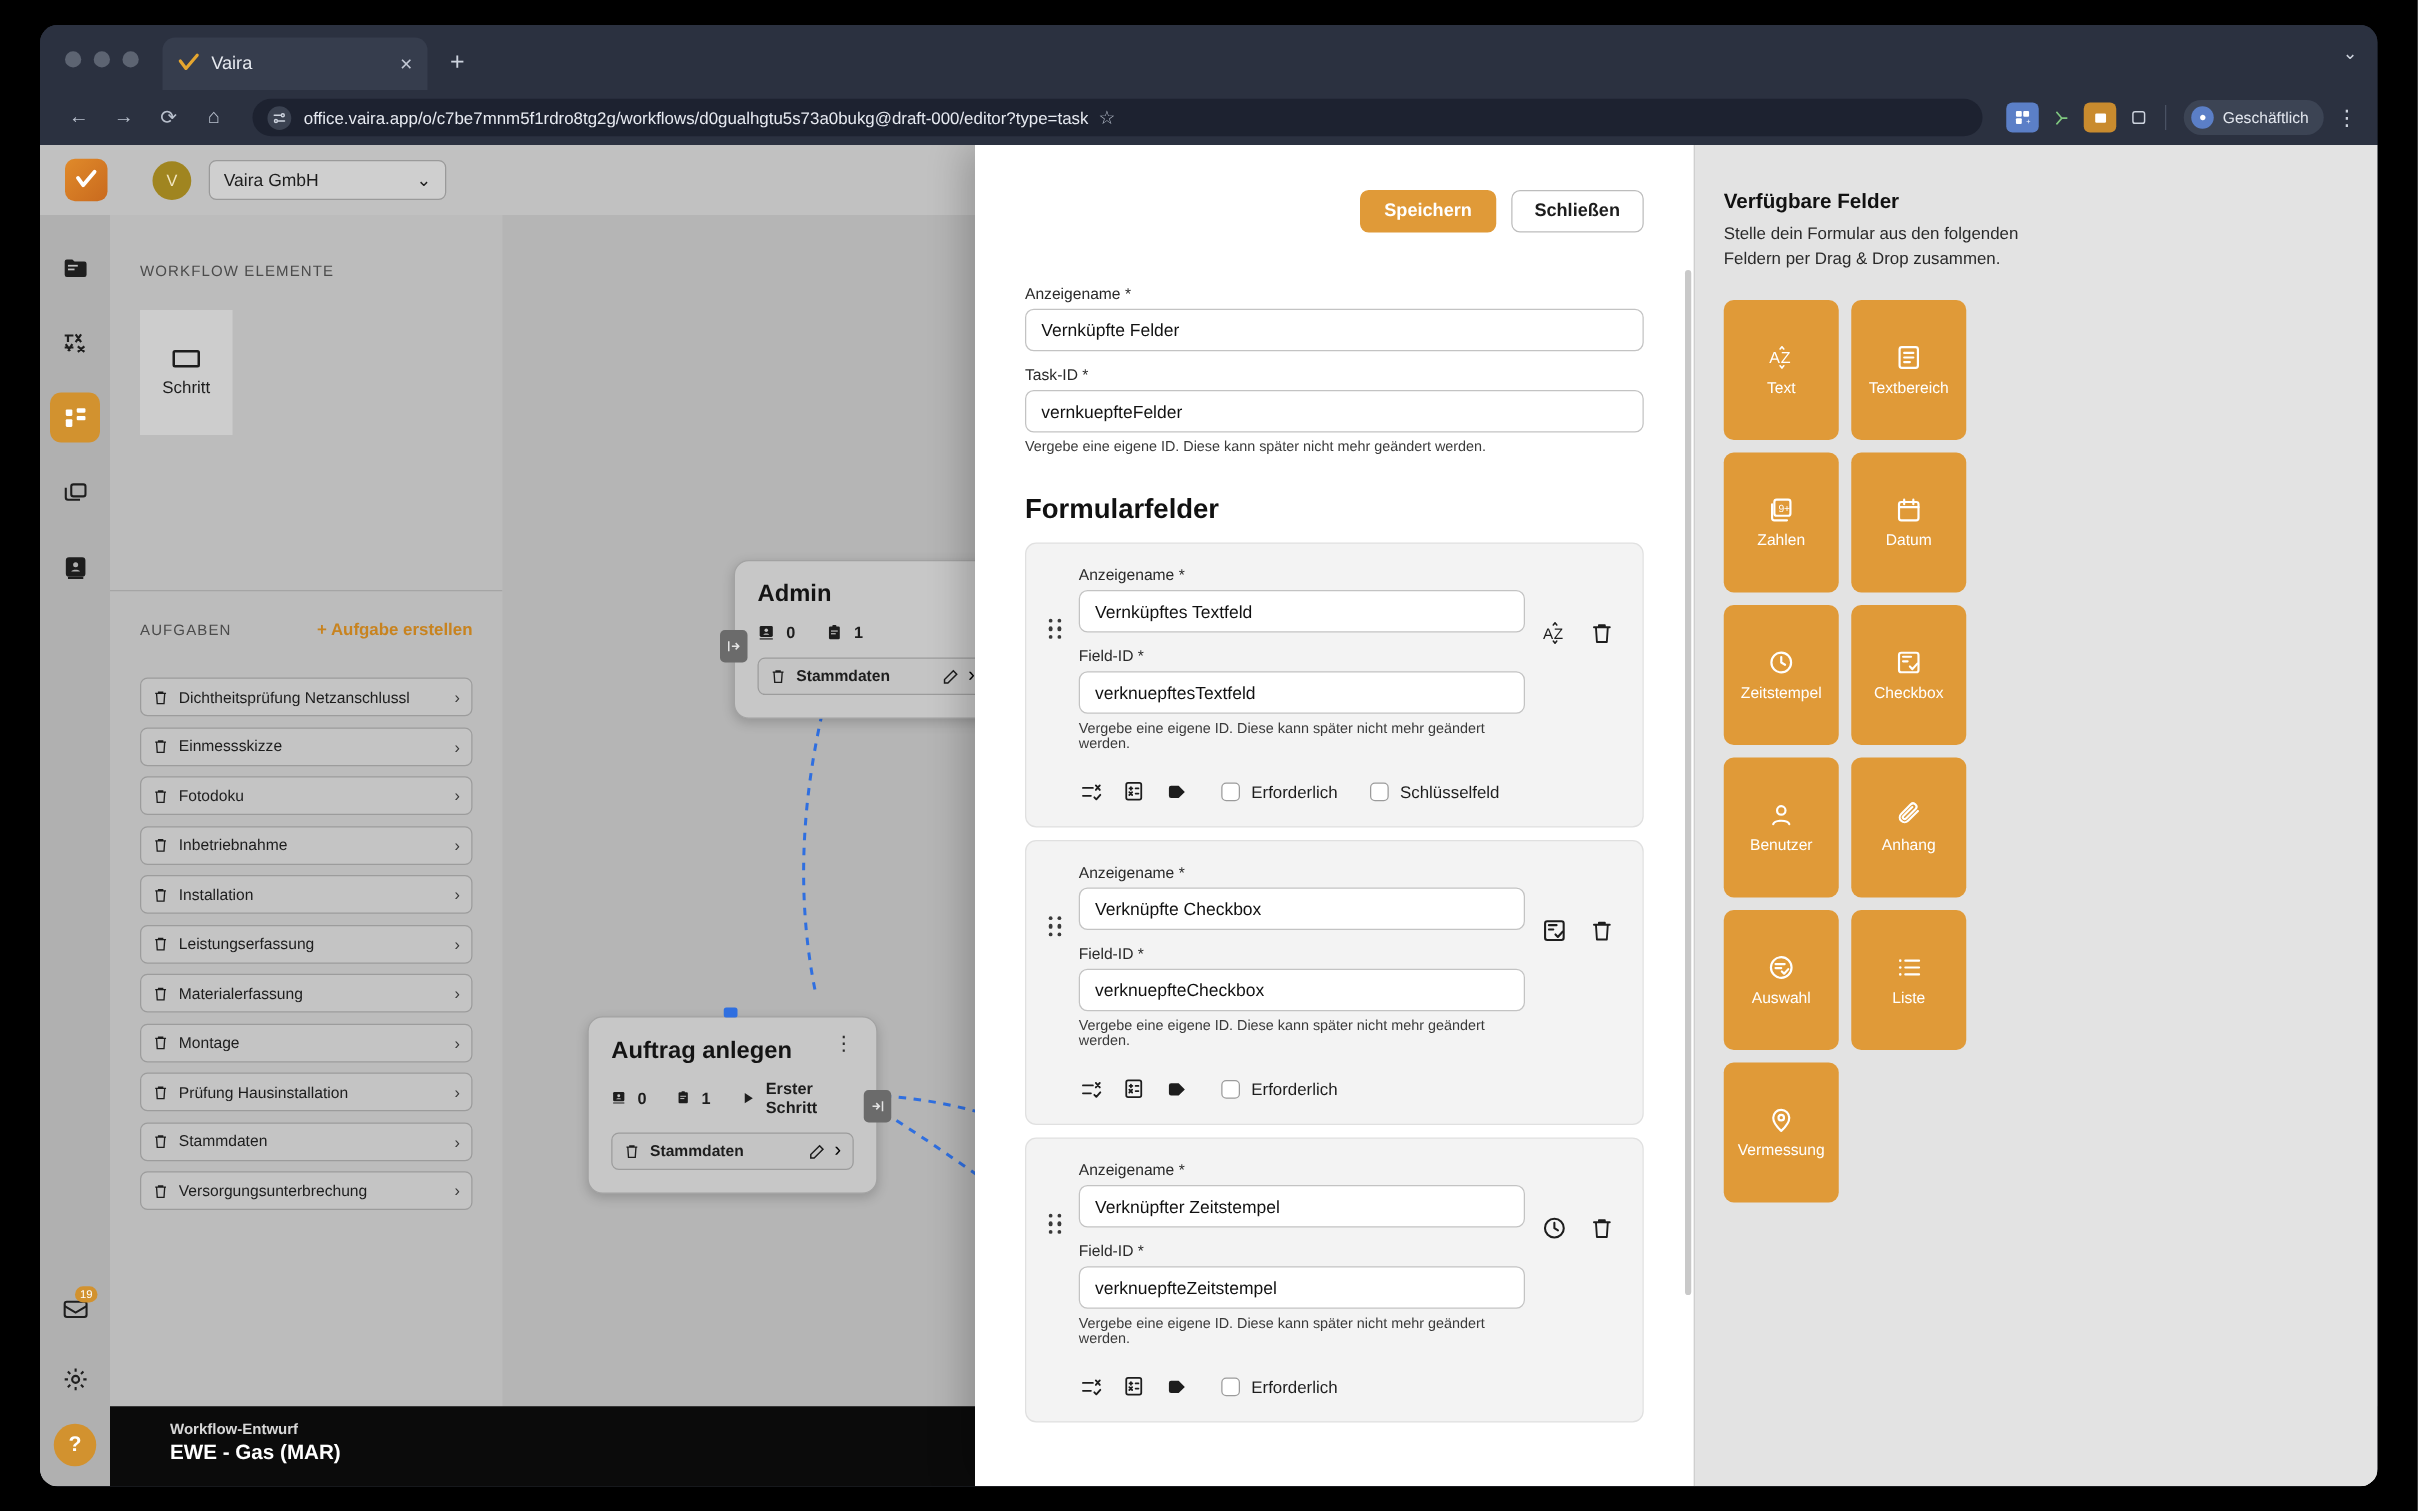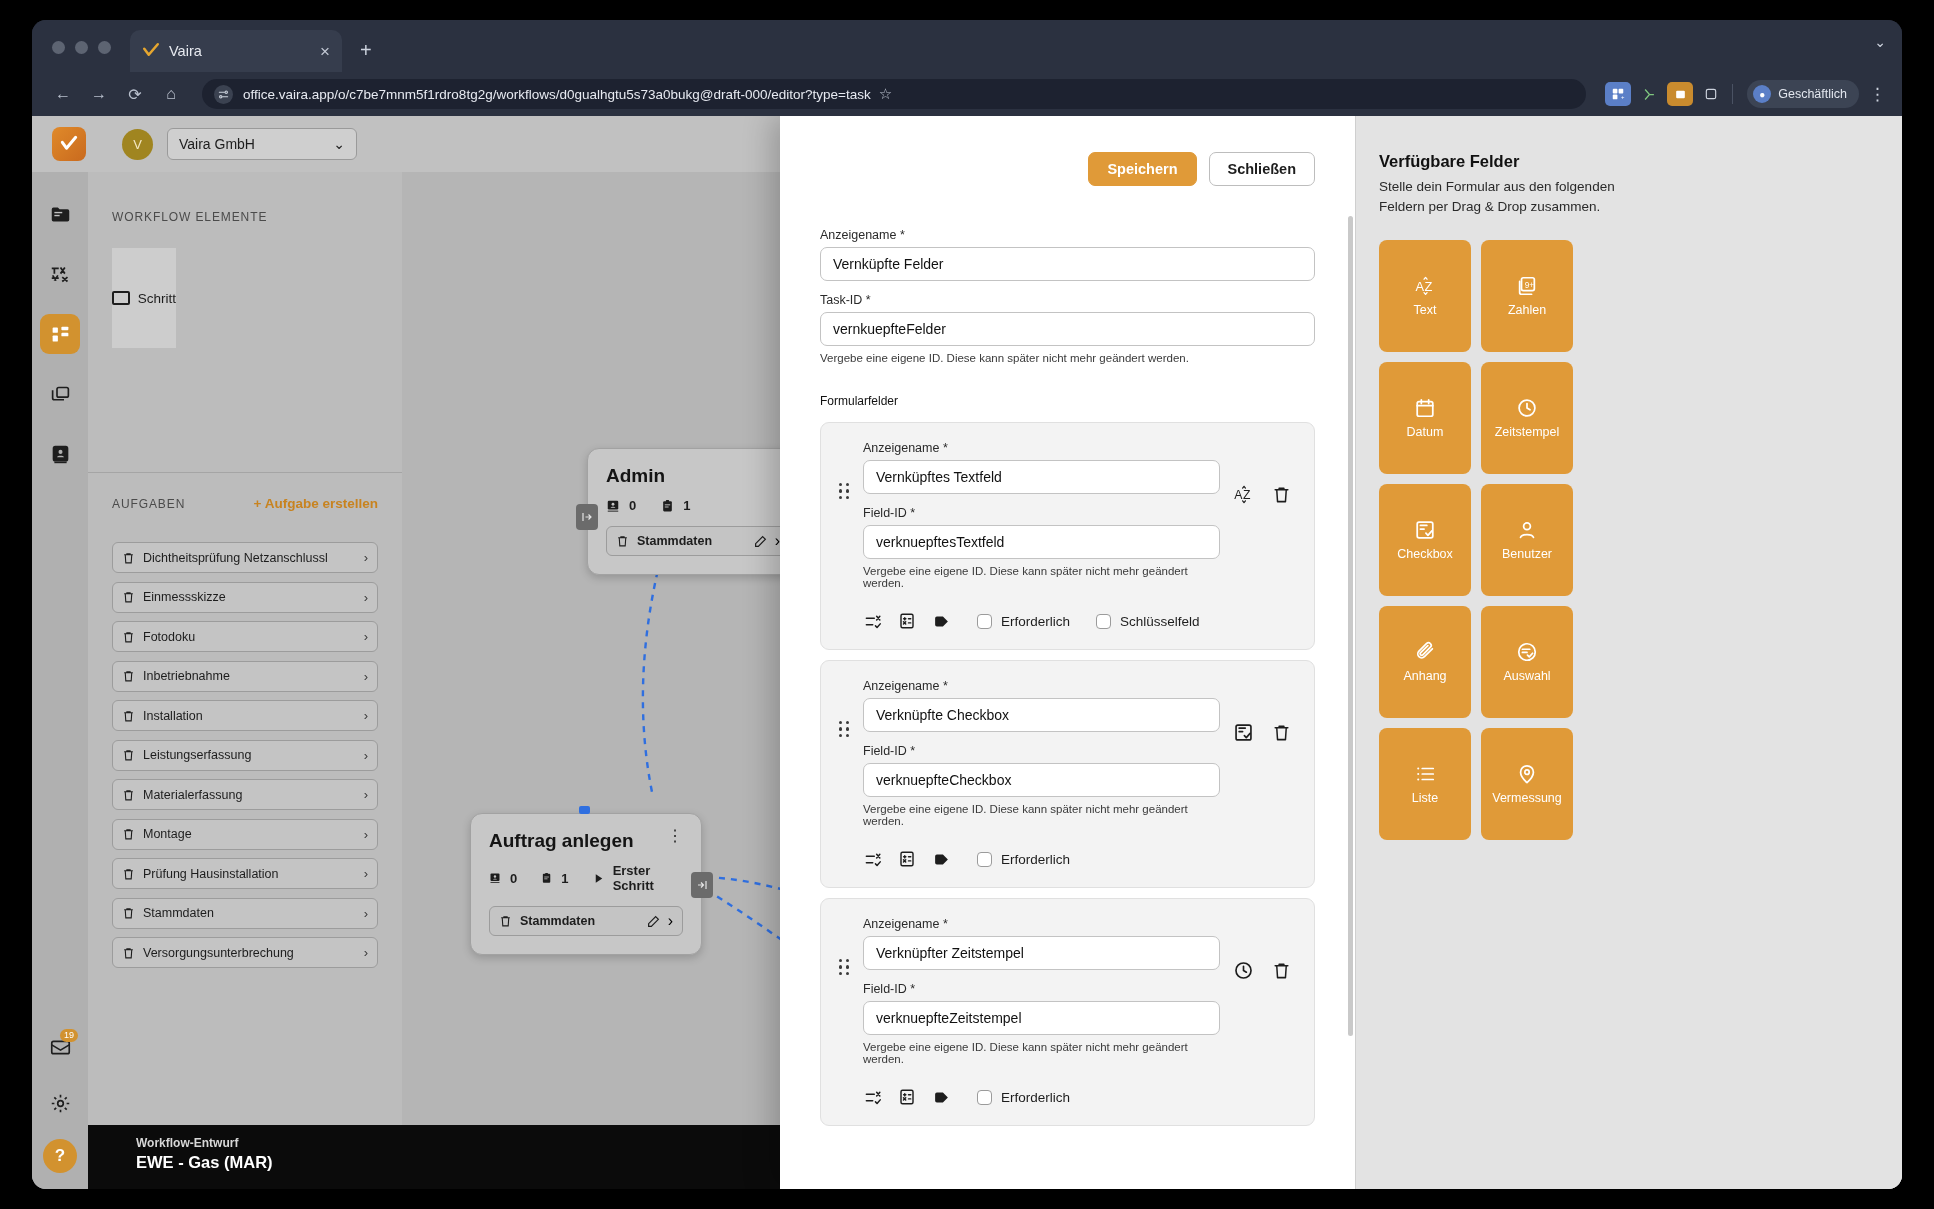--- a/index.html
+++ b/index.html
@@ -145,23 +145,23 @@
   }
 
   
   #left-panel {
     position:absolute; left:56px; top:56px; width:314px; height:1017px;
     background:#bcbcbc; z-index: 2; overflow:hidden;
   }
   .panel-label { font-size:12px; letter-spacing:.9px; color:#4b4b4b; font-weight:400; }
   #we-section { padding: 38px 24px 0 24px; }
   #step-card {
-    margin-top: 24px; width: 64px; height: 100px;
+    margin-top: 24px; width: 74px; height: 100px;
     background:#cdcdcd;
-    display:flex; flex-direction:row; align-items:center; justify-content:center; gap:8px;
+    display:flex; flex-direction:column; align-items:center; justify-content:center; gap:8px;
     cursor:grab;
   }
   #step-card .glyph { width:22px; height:14px; border:2.4px solid #1d1d1d; border-radius:2px; }
   #step-card .lbl { font-size:13.5px; color:#1d1d1d; }
   #panel-div { position:absolute; left:0; top:300px; width:314px; height:1px; background:#a5a5a5; }
   #tasks-head {
     position:absolute; left:24px; top:324px; width:266px;
     display:flex; align-items:center; justify-content:space-between;
   }
   #create-task { color:#c8831f; font-size:13.5px; font-weight:700; cursor:pointer; white-space:nowrap; }
@@ -226,21 +226,21 @@
   .btn-ghost { background:#fff; color:#1d1d1d; border:1px solid #bdbdbd; }
 
   .fld-label { font-size:12.5px; color:#2a2a2a; margin-bottom:5px; }
   .text-input {
     width:100%; height:34px;
     background:#fff; border:1px solid #c3c3c3; border-radius:7px;
     padding: 0 12px; font-size:14px; color:#111;
     font-family:"Liberation Sans", sans-serif;
   }
   .hint { font-size:11.5px; color:#3a3a3a; margin-top:6px; }
-  #section-title { font-size:12px; font-weight:400; color:#111; margin: 30px 0 14px 0; }
+  #section-title { font-size:22px; font-weight:700; color:#111; margin: 30px 0 14px 0; }
 
   .field-card {
     background:#f3f3f3; border:1px solid #e0e0e0; border-radius:9px;
     padding: 18px 22px 18px 18px; margin-bottom: 10px; position:relative;
   }
   .fc-row { display:flex; align-items:flex-start; gap:12px; }
   .drag-dots { width:12px; padding-top: 42px; flex:0 0 auto; cursor:grab;
                display:grid; grid-template-columns:repeat(2,4px); gap:3px; }
   .drag-dots i { width:3.4px; height:3.4px; background:#3a3a3a; border-radius:50%; display:block; }
   .fc-main { flex:1; min-width:0; }
@@ -836,20 +836,29 @@
                   <text x="1.5" y="17" font-size="14" font-family="Liberation Sans" fill="#fff">A</text>
                 <text x="11.5" y="17" font-size="14" font-family="Liberation Sans" fill="#fff">Z</text>
                 <path d="M11 4.6l1.6-2 1.6 2M11 19.2l1.6 2 1.6-2" fill="none" stroke="#fff" stroke-width="1.4" stroke-linecap="round" stroke-linejoin="round"></path>
                 </svg>
               </span>
                  <span class="lbl">Text</span>
             </div>
             <div class="fp-card">
               <span>
                 <svg class="icon-svg" width="22" height="22" viewBox="0 0 24 24">
+                  <rect x="4" y="3" width="16" height="18" rx="2" fill="none" stroke="#fff" stroke-width="1.9" stroke-linecap="round" stroke-linejoin="round"></rect>
+                  <path d="M8 8h8M8 12h8M8 16h5" fill="none" stroke="#fff" stroke-width="1.9" stroke-linecap="round" stroke-linejoin="round"></path>
+                </svg>
+              </span>
+                 <span class="lbl">Textbereich</span>
+            </div>
+            <div class="fp-card">
+              <span>
+                <svg class="icon-svg" width="22" height="22" viewBox="0 0 24 24">
                   <rect x="6" y="3" width="14" height="14" rx="2" fill="none" stroke="#fff" stroke-width="1.9" stroke-linecap="round" stroke-linejoin="round"></rect>
                   <path d="M4 7v12a2 2 0 002 2h11" fill="none" stroke="#fff" stroke-width="1.9" stroke-linecap="round" stroke-linejoin="round"></path>
                   <text x="9.5" y="14" font-size="9" font-family="Liberation Sans" fill="#fff">9+</text>
                 </svg>
               </span>
                  <span class="lbl">Zahlen</span>
             </div>
             <div class="fp-card">
               <span>
                 <svg class="icon-svg" width="22" height="22" viewBox="0 0 24 24">

